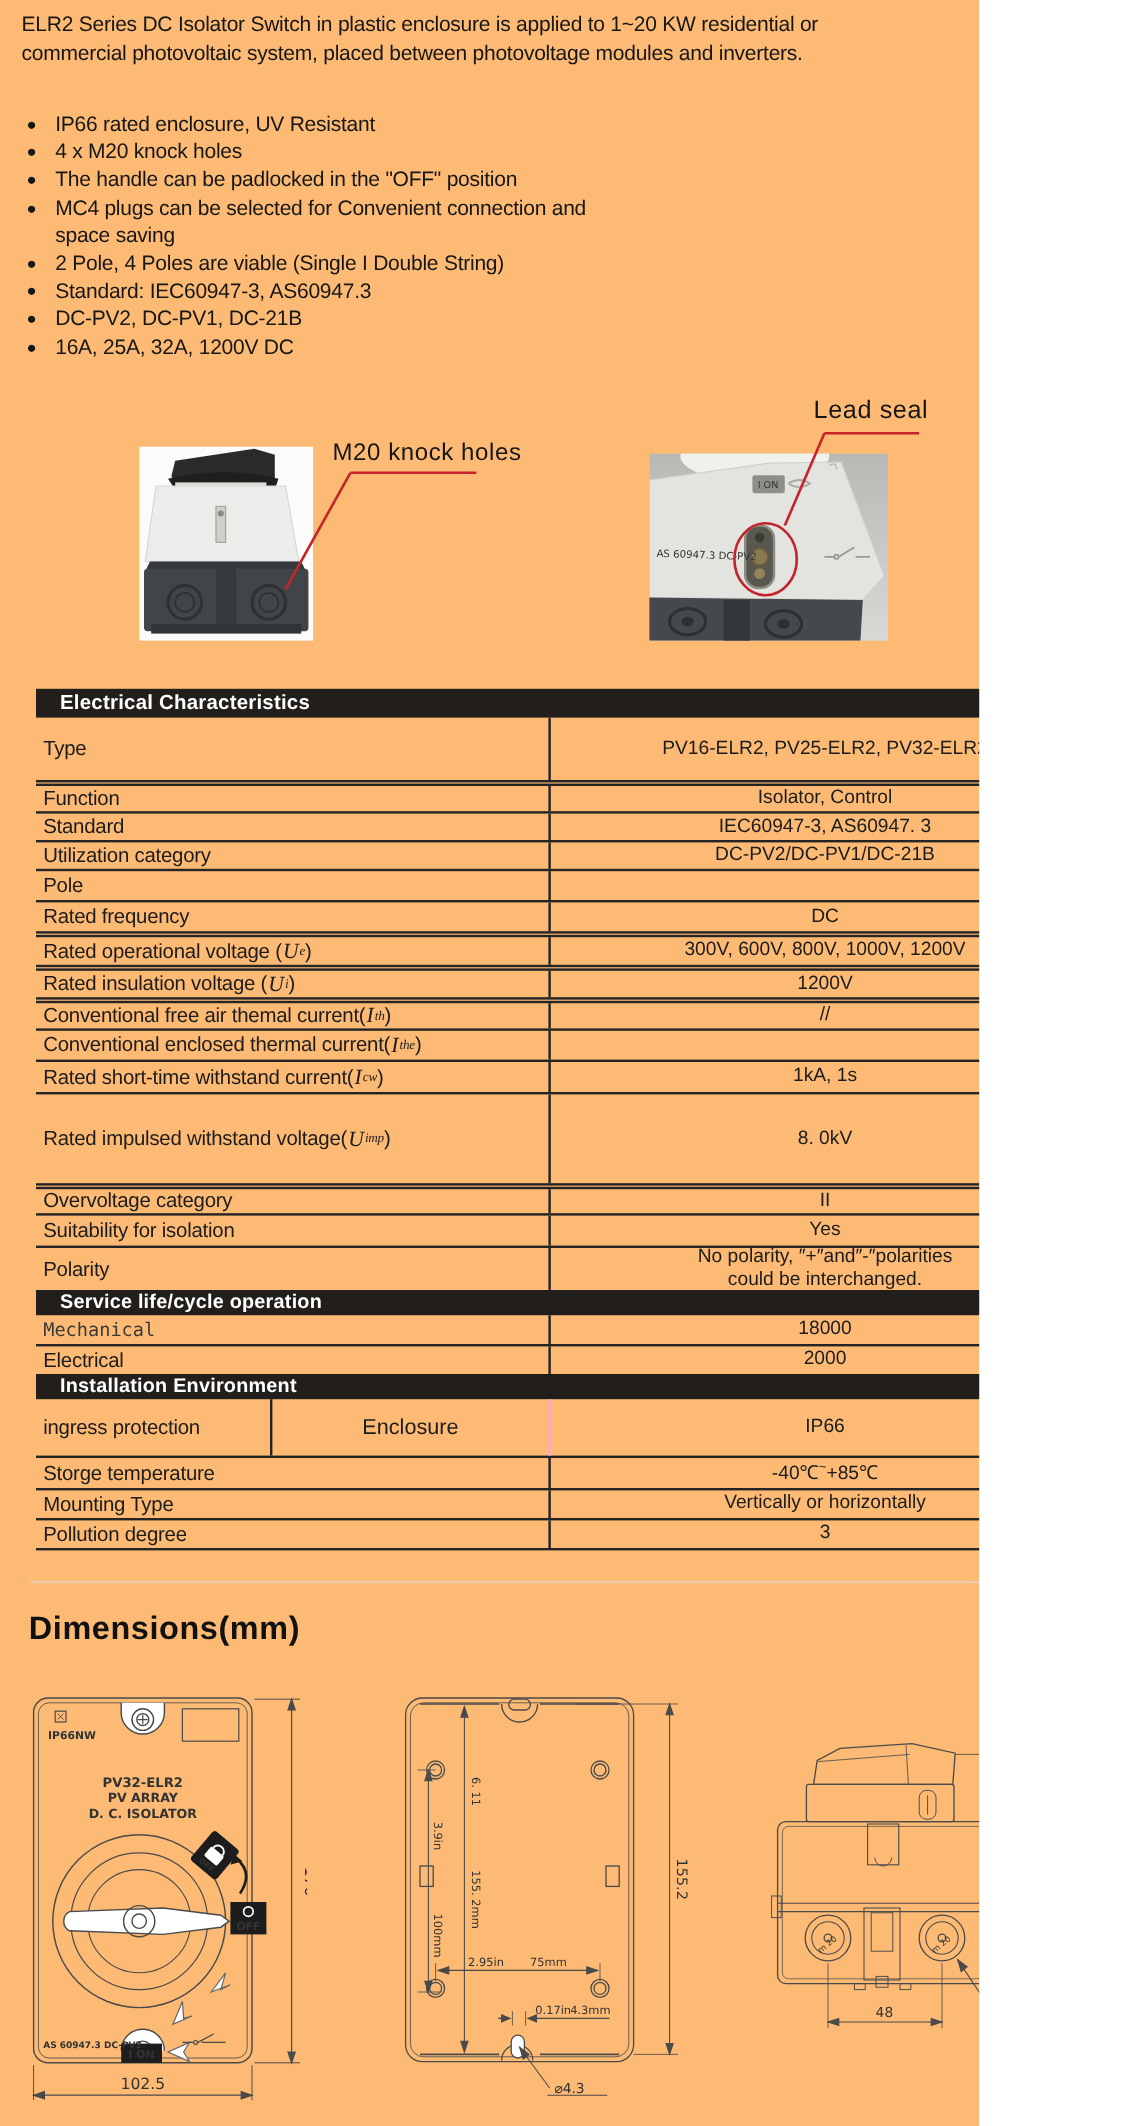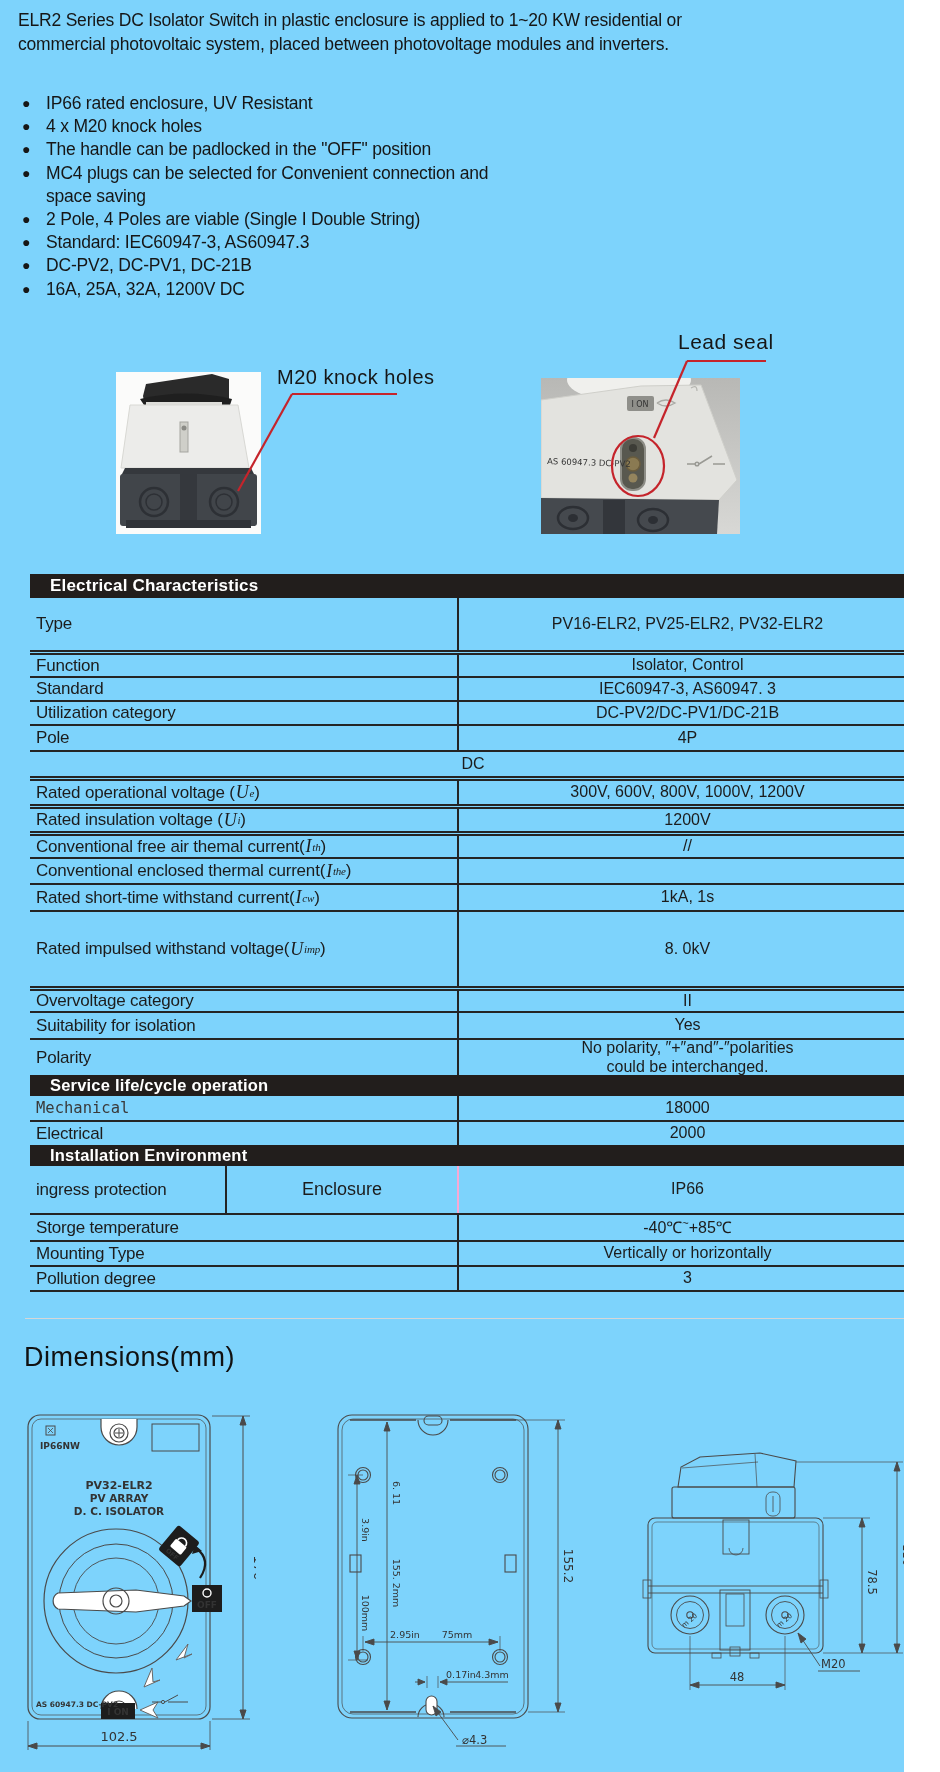--- a/index.html
+++ b/index.html
@@ -1,17 +1,17 @@
 <!DOCTYPE html>
 <html><head>
 <meta charset="utf-8">
 <style>
   * { margin:0; padding:0; box-sizing:border-box; }
   body { background:#ffffff; font-family:"Liberation Sans", sans-serif; color:#1c1c1c; }
-  .page { position:relative; width:904px; height:1772px; background:#7dd3fc; overflow:hidden; }
+  .page { position:relative; width:816px; height:1772px; background:#fdba74; overflow:hidden; }
 
   
   .intro { position:absolute; left:18px; top:8px; width:912px; font-size:17.5px; line-height:24px; letter-spacing:-0.2px; color:#161616; }
 
   
   .features { position:absolute; left:22px; top:92px; width:640px; }
   .feat { display:flex; font-size:17.5px; line-height:23.2px; letter-spacing:-0.2px; color:#161616; }
   .feat .dot { width:24px; flex:0 0 24px; font-size:14px; }
 
   
@@ -31,21 +31,21 @@
   .tl.narrow { width:197px; }
   .tm { width:232px; border-right:2px solid #f9a8d4; display:flex; align-items:center; justify-content:center; font-size:18px; }
   .tr { flex:1; display:flex; flex-direction:column; align-items:center; justify-content:center; font-size:16px; text-align:center; line-height:1.15; }
   .sym { font-family:"Liberation Serif", serif; font-style:italic; font-size:18px; padding:0 1px; }
   .spec sub { font-size:11px; font-style:italic; font-family:"Liberation Serif", serif; }
   .spec sup { font-size:11px; }
   .mono { font-family:"DejaVu Sans Mono", monospace; font-size:15.5px; color:#3a3a3a; letter-spacing:0; }
 
   
   .divider { position:absolute; left:25px; top:1318px; width:890px; height:1px; background:#d6d6d6; }
-  .dim-title { position:absolute; left:24px; top:1342px; font-size:27px; font-weight:normal; letter-spacing:0.5px; color:#111; }
+  .dim-title { position:absolute; left:24px; top:1342px; font-size:27px; font-weight:bold; letter-spacing:0.5px; color:#111; }
   .dwg { position:absolute; }
   svg text { font-family:"DejaVu Sans", "Liberation Sans", sans-serif; fill:#333; }
 </style>
 </head>
 <body>
 
 <div class="page">
 
   <div class="intro">
     <div>ELR2 Series DC Isolator Switch in plastic enclosure is applied to 1~20 KW residential or</div>
@@ -195,25 +195,25 @@
           <span>Utilization category</span>
         </div>
       <div class="tr">
           <div><span>DC-PV2/DC-PV1/DC-21B</span></div>
         </div>
     </div>
     <div class="trow bt" style="height:26px">
       <div class="tl">
           <span>Pole</span>
         </div>
-      <div class="tr">
-          <div><span>4P</span></div>
-        </div>
     </div>
     <div class="trow bt" style="height:26px">
+      <div class="tl">
+          <span>Rated frequency</span>
+        </div>
       <div class="tr">
           <div><span>DC</span></div>
         </div>
     </div>
     <div class="trow dbl" style="height:28px">
       <div class="tl">
           <span>Rated operational voltage (</span>
           <span class="sym">U</span>
           <sub>e</sub>
           <span>)</span>

